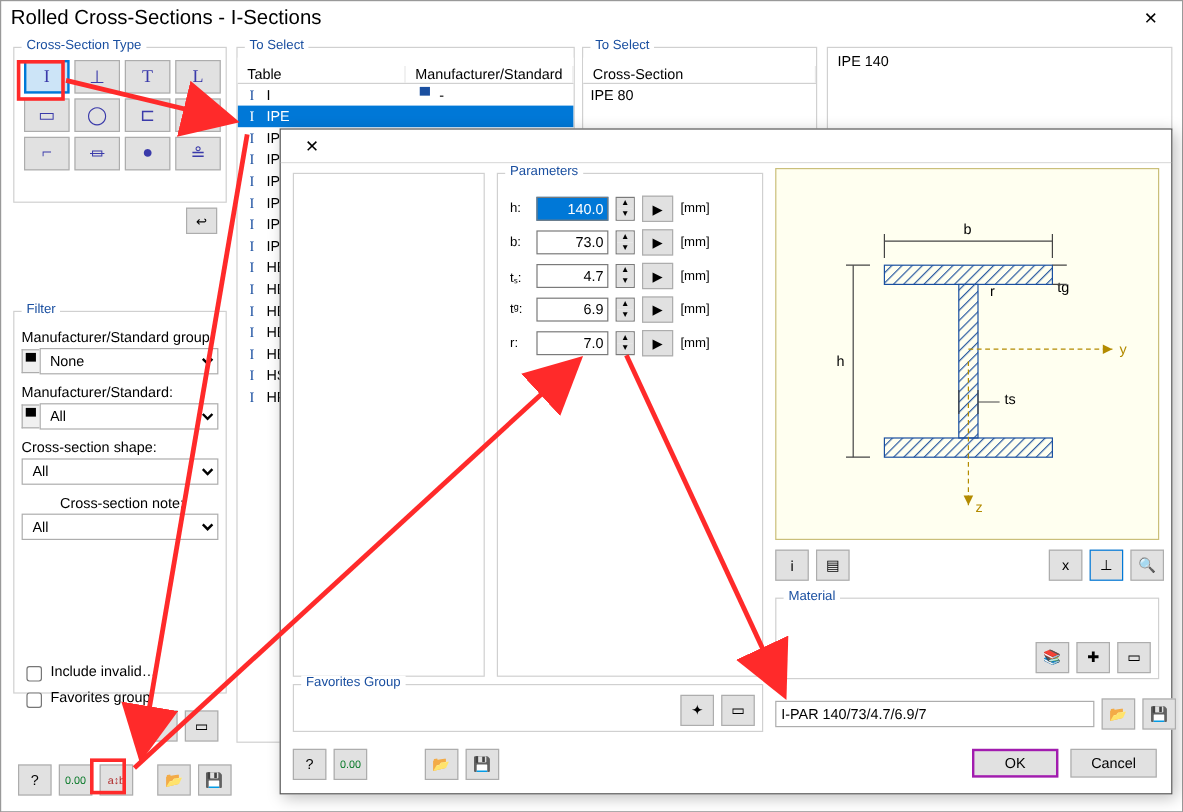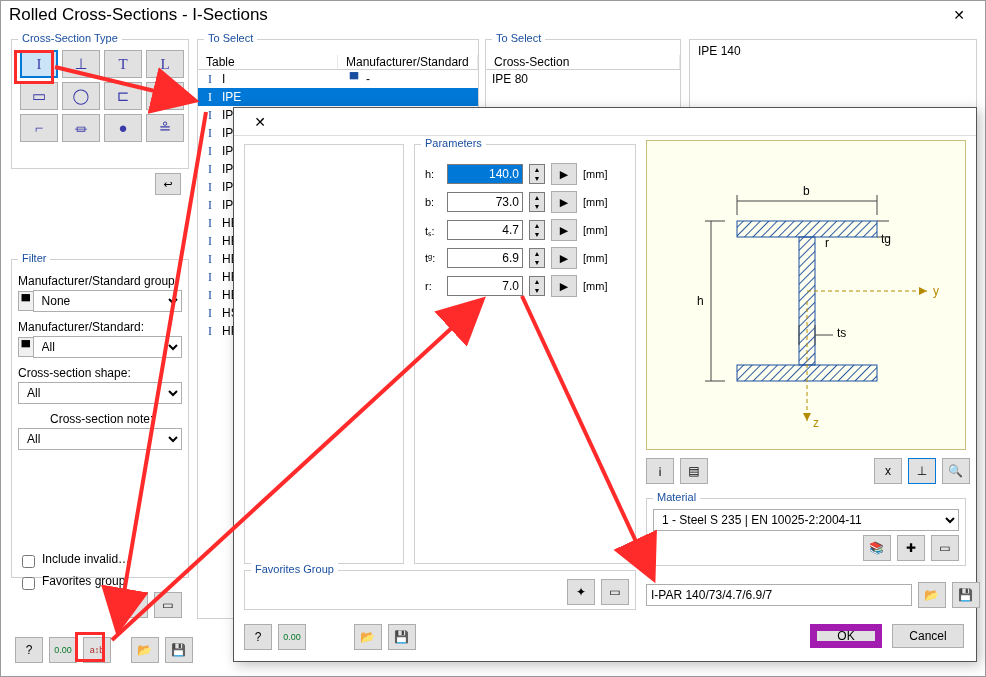--- a/index.html
+++ b/index.html
@@ -38,30 +38,30 @@
 
   .checkbox-row { position:absolute; display:flex; align-items:flex-start; gap:4px;}
   .checkbox-row input {width:13px;height:13px;}
 
   .toolbar-row { position:absolute; display:flex; gap:6px;}
   .tbtn { width:28px;height:26px;border:1px solid #adadad;background:#e1e1e1;display:flex;align-items:center;justify-content:center;font-size:12px;}
 
   
   .param-label{font-size:11px;color:#000;}
   .param-row{display:flex;align-items:center;gap:6px;margin:6px 0;}
-  .num-input{width:76px;height:20px;border:1px solid #7a7a7a;text-align:right;padding:0 3px;}
+  .num-input{width:60px;height:20px;border:1px solid #7a7a7a;text-align:right;padding:0 3px;}
   .num-input.sel{background:#0078d7;color:#fff;}
   .spinner{width:16px;height:20px;border:1px solid #7a7a7a;display:flex;flex-direction:column;}
   .spinner div{flex:1;display:flex;align-items:center;justify-content:center;font-size:7px;background:#e1e1e1;}
   .unit{font-size:11px;}
 
   .preview-box{background:#fffff0;border:1px solid #cabf7a;position:absolute;}
 
   .btn{min-width:72px;height:24px;border:1px solid #adadad;background:#e1e1e1;display:flex;align-items:center;justify-content:center;}
-  .btn.primary{border:7px solid #a21caf;margin-left:16px;}
+  .btn.primary{border:2px solid #a21caf;margin-left:16px;}
 
   .thin-border{border:1px solid #d0d0d0;}
 
   
   .arrow-svg{position:absolute;top:0;left:0;pointer-events:none;}
 
 </style>
 </head>
 <body>
 
@@ -350,25 +350,20 @@
     <div class="tbtn">▤</div>
   </div>
   <div class="toolbar-row" style="left:640px;top:350px;">
     <div class="tbtn">x</div>
     <div class="tbtn" style="border-color:#0078d7;">⊥</div>
     <div class="tbtn">🔍</div>
   </div>
 
   <div class="group" style="left:412px;top:390px;width:320px;height:68px;">
     <div class="group-label">Material</div>
-    <div style="position:absolute;left:6px;top:10px;right:6px;">
-      <select class="combo" style="width:100%;">
-        <option>1 - Steel S 235 | EN 10025-2:2004-11</option>
-      </select>
-    </div>
     <div class="toolbar-row" style="right:6px;top:36px;">
       <div class="tbtn">📚</div>
       <div class="tbtn">✚</div>
       <div class="tbtn">▭</div>
     </div>
   </div>
 
   <div class="group" style="left:10px;top:462px;width:392px;height:40px;">
     <div class="group-label">Favorites Group</div>
     <div class="toolbar-row" style="right:6px;top:8px;">

